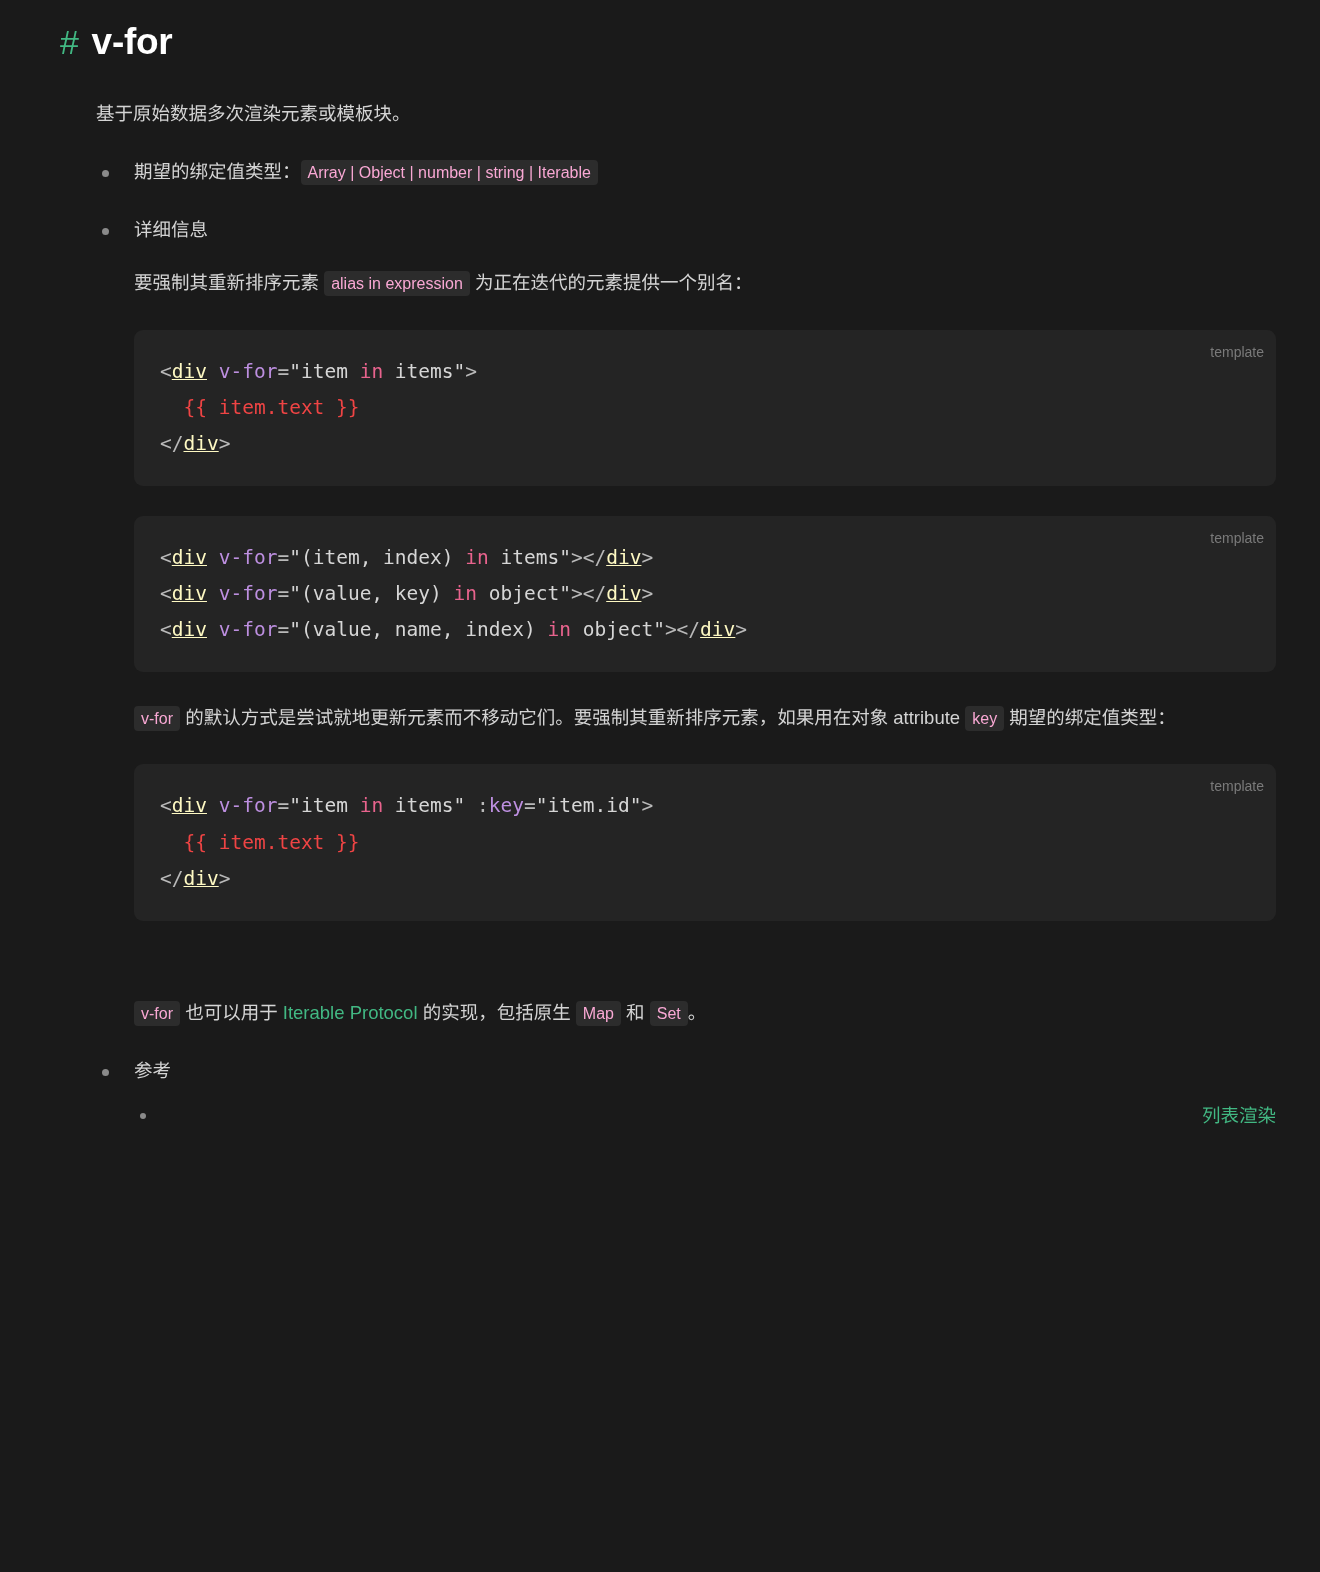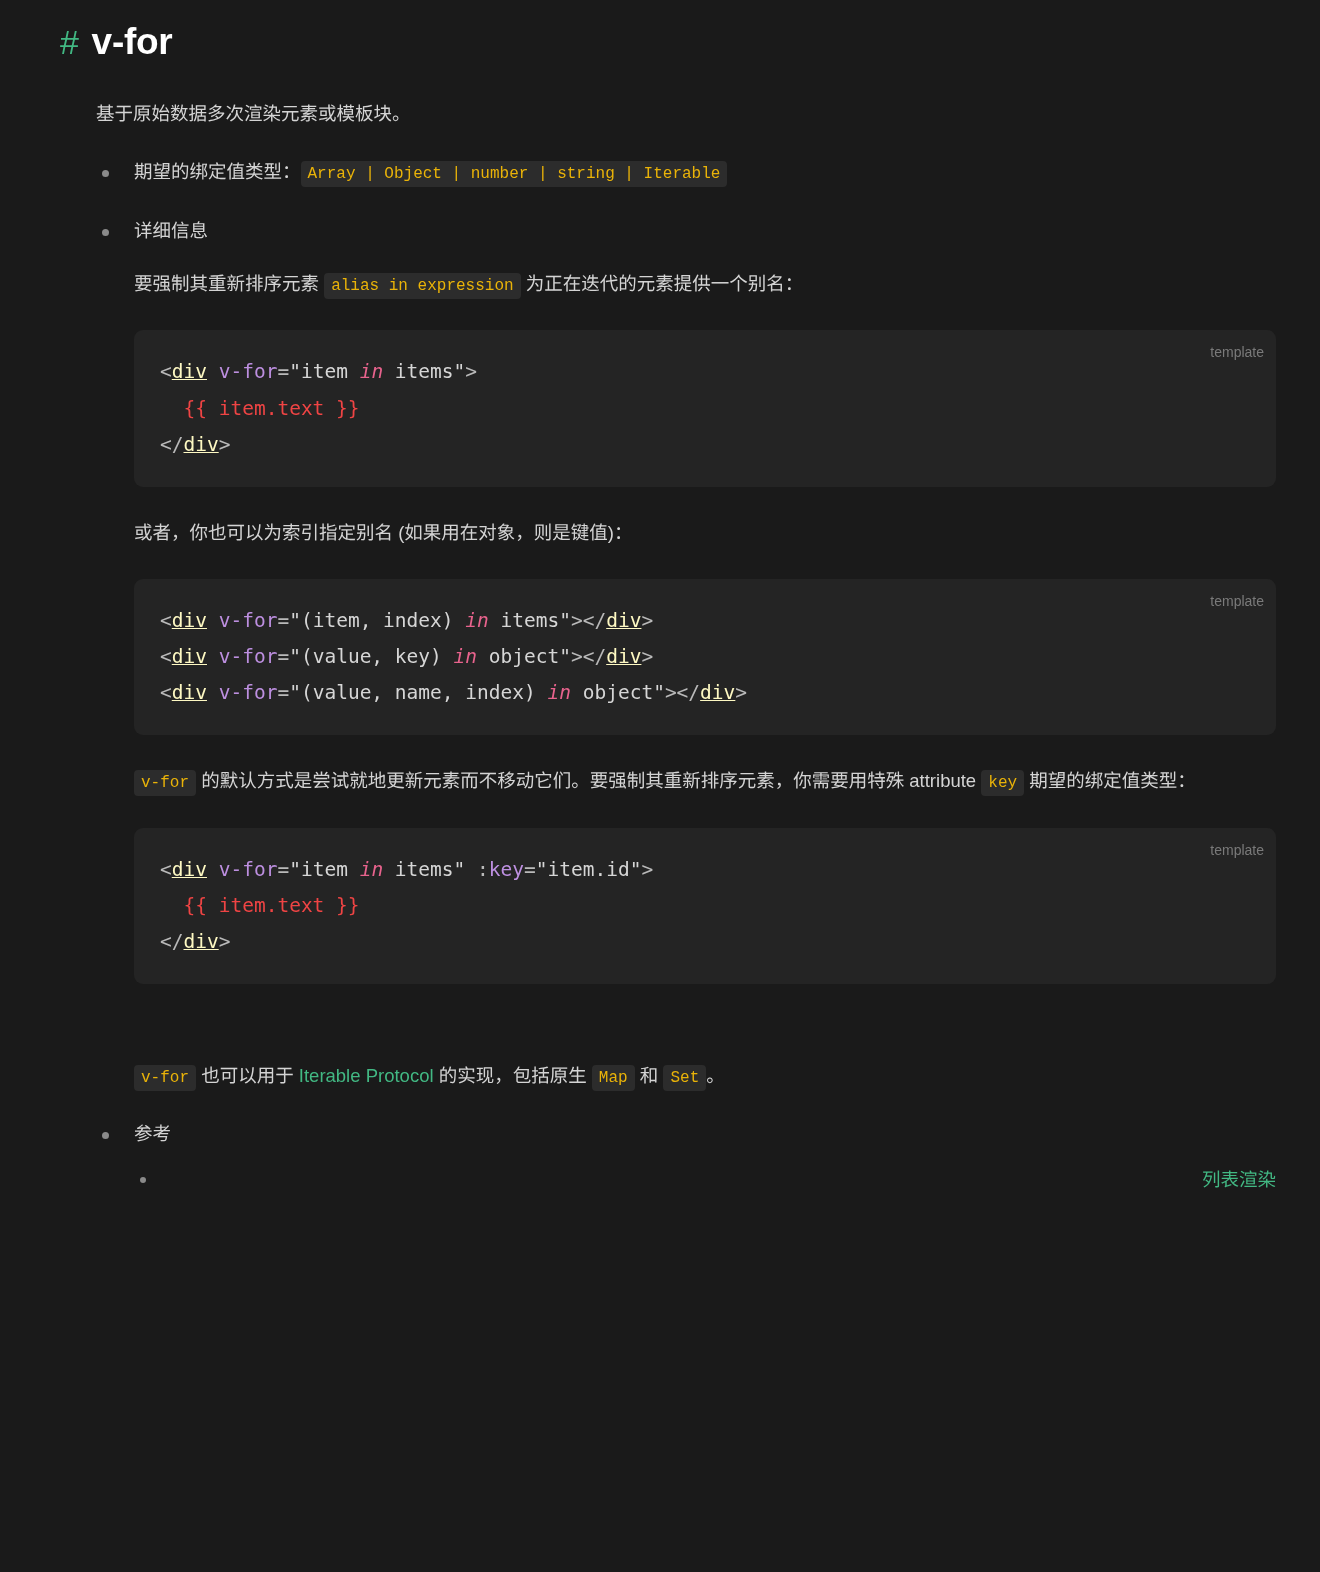--- a/index.html
+++ b/index.html
@@ -96,23 +96,23 @@
     width: 6px;
     height: 6px;
     border-radius: 50%;
     background: #8a8a8a;
   }
   .indent-block {
     padding-left: 0;
   }
   
   code.inline {
-    font-family: Liberation Mono, monospace;
+    font-family: Liberation Sans, sans-serif;
     background: #2c2c2c;
-    color: #eab308;
+    color: #f9a8d4;
     border-radius: 4px;
     padding: 4px 7px;
     font-size: 16px;
     white-space: pre;
   }
   .link {
     color: #42b883;
     text-decoration: none;
     margin-top: 39px;
   }
@@ -139,21 +139,21 @@
     font-size: 19.5px;
     line-height: 1.85;
     color: #d8d8d8;
     white-space: pre;
     overflow-x: auto;
   }
   .tok-punct { color: #b9b9b9; }
   .tok-tag   { color: #fef9c3; text-decoration: underline; }
   .tok-attr  { color: #bd8fe0; }
   .tok-str   { color: #d6d6d6; }
-  .tok-kw    { color: #e8638d; font-style: italic; }
+  .tok-kw    { color: #e8638d; }
   .tok-plain { color: #d6d6d6; }
   .tok-mus   { color: #ef4444; }
 
   .gap-lg { height: 24px; }
 </style>
 </head>
 <body>
 
 <div class="page">
 
@@ -185,32 +185,31 @@
             <span>为正在迭代的元素提供一个别名：</span>
           </p>
 
           <div class="code-block">
             <span class="code-lang">template</span>
             <pre class="code"><span class="tok-punct">&lt;</span><span class="tok-tag">div</span><span class="tok-plain"> </span><span class="tok-attr">v-for</span><span class="tok-punct">=</span><span class="tok-str">"item </span><span class="tok-kw">in</span><span class="tok-str"> items"</span><span class="tok-punct">&gt;</span>
 <span class="tok-mus">  {{ item.text }}</span>
 <span class="tok-punct">&lt;/</span><span class="tok-tag">div</span><span class="tok-punct">&gt;</span></pre>
           </div>
 
-          <p class="para">或者，你也可以为索引指定别名 (如果用在对象，则是键值)：</p>
 
           <div class="code-block">
             <span class="code-lang">template</span>
             <pre class="code"><span class="tok-punct">&lt;</span><span class="tok-tag">div</span><span class="tok-plain"> </span><span class="tok-attr">v-for</span><span class="tok-punct">=</span><span class="tok-str">"(item, index) </span><span class="tok-kw">in</span><span class="tok-str"> items"</span><span class="tok-punct">&gt;&lt;/</span><span class="tok-tag">div</span><span class="tok-punct">&gt;</span>
 <span class="tok-punct">&lt;</span><span class="tok-tag">div</span><span class="tok-plain"> </span><span class="tok-attr">v-for</span><span class="tok-punct">=</span><span class="tok-str">"(value, key) </span><span class="tok-kw">in</span><span class="tok-str"> object"</span><span class="tok-punct">&gt;&lt;/</span><span class="tok-tag">div</span><span class="tok-punct">&gt;</span>
 <span class="tok-punct">&lt;</span><span class="tok-tag">div</span><span class="tok-plain"> </span><span class="tok-attr">v-for</span><span class="tok-punct">=</span><span class="tok-str">"(value, name, index) </span><span class="tok-kw">in</span><span class="tok-str"> object"</span><span class="tok-punct">&gt;&lt;/</span><span class="tok-tag">div</span><span class="tok-punct">&gt;</span></pre>
           </div>
 
           <p class="para">
             <code class="inline">v-for</code>
-            <span>的默认方式是尝试就地更新元素而不移动它们。要强制其重新排序元素，你需要用特殊 attribute</span>
+            <span>的默认方式是尝试就地更新元素而不移动它们。要强制其重新排序元素，如果用在对象 attribute</span>
             <code class="inline">key</code>
             <span>期望的绑定值类型：</span>
           </p>
 
           <div class="code-block">
             <span class="code-lang">template</span>
             <pre class="code"><span class="tok-punct">&lt;</span><span class="tok-tag">div</span><span class="tok-plain"> </span><span class="tok-attr">v-for</span><span class="tok-punct">=</span><span class="tok-str">"item </span><span class="tok-kw">in</span><span class="tok-str"> items"</span><span class="tok-punct"> :</span><span class="tok-attr">key</span><span class="tok-punct">=</span><span class="tok-str">"item.id"</span><span class="tok-punct">&gt;</span>
 <span class="tok-mus">  {{ item.text }}</span>
 <span class="tok-punct">&lt;/</span><span class="tok-tag">div</span><span class="tok-punct">&gt;</span></pre>
           </div>

